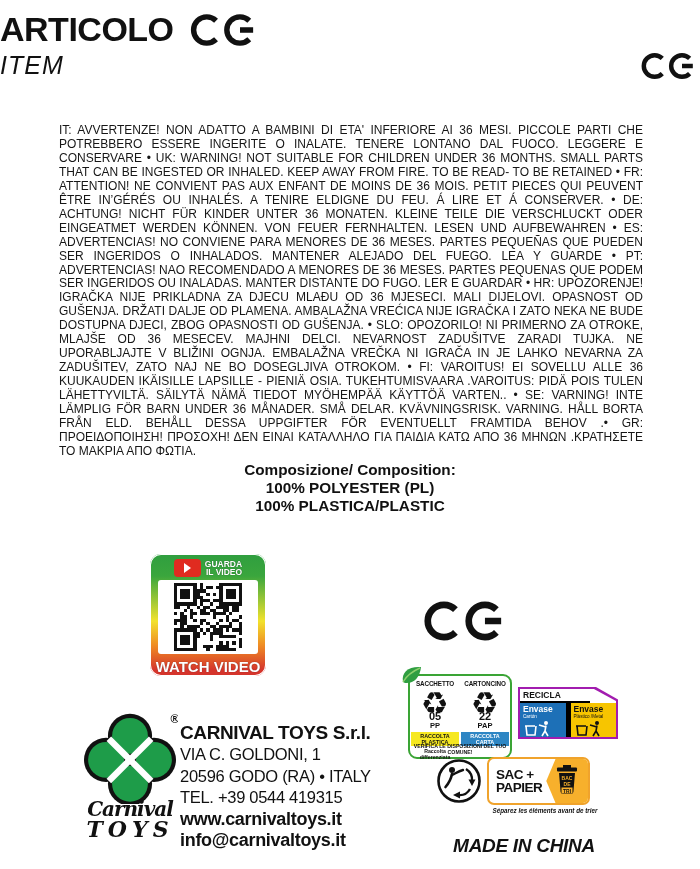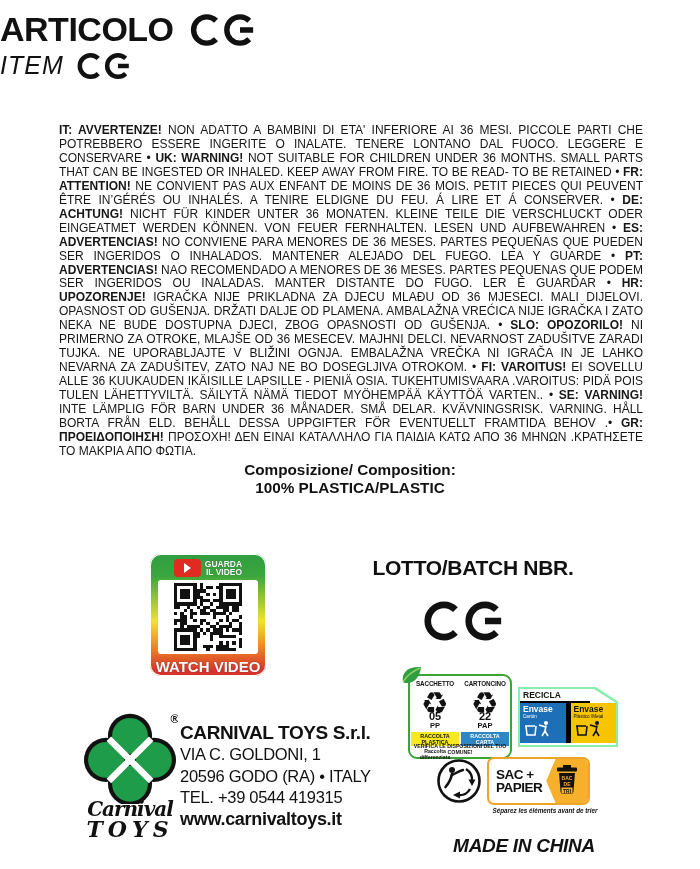--- a/index.html
+++ b/index.html
@@ -3,29 +3,29 @@
 <meta charset="utf-8">
 <style>
   html,body{margin:0;padding:0;background:#fff;}
   .page{position:relative;width:700px;height:869px;background:#fff;overflow:hidden;
         font-family:"Liberation Sans",sans-serif;color:#111;}
 
   
   .header{position:absolute;top:10px;left:0;right:0;text-align:center;}
   .title-row{display:flex;align-items:center;justify-content:flex-start;gap:10px;}
   .title-main{font-size:34px;font-weight:800;letter-spacing:-.5px;}
-  .subtitle-row{display:flex;align-items:center;justify-content:flex-start;gap:8px;margin-top:2px;}
+  .subtitle-row{display:flex;align-items:center;justify-content:space-between;gap:8px;margin-top:2px;}
   .title-sub{font-size:25px;font-style:italic;font-weight:500;letter-spacing:1px;}
   .ce{display:block;}
   .ce path{fill:none;stroke:#111;stroke-width:7;}
 
   
   .warnings{position:absolute;left:59px;top:112px;width:584px;font-size:12px;
             line-height:13.95px;text-align:justify;color:#161616;}
-  .warnings b{font-weight:700;}
+  .warnings b{font-weight:400;}
 
   
   .composition{position:absolute;left:0;right:0;top:461px;text-align:center;
                font-weight:800;font-size:15.3px;line-height:17.8px;}
 
   
   .qr-badge{position:absolute;left:150px;top:554px;width:116px;height:122px;border-radius:11px;
             background:linear-gradient(180deg,#2f9e3f 0%,#3aa63d 18%,#9cc736 38%,#f2e22c 55%,#ef8b24 75%,#d5352c 95%);
             box-shadow:0 0 0 1px #ffffff inset;display:flex;flex-direction:column;align-items:center;}
   .qr-top{display:flex;align-items:center;gap:4px;height:24px;margin-top:2px;}
@@ -59,21 +59,21 @@
              font-family:"Liberation Sans",sans-serif;}
   .gb-material{font-size:7.5px;font-weight:800;margin-top:1px;}
   .gb-tag{display:inline-block;font-size:5.4px;font-weight:800;padding:1px 2px;margin-top:2px;}
   .tag-plastic{background:#f6e821;color:#111;}
   .tag-paper{background:#2e86c4;color:#fff;}
   .gb-subtag{font-size:5.2px;font-weight:700;}
   .gb-footer{position:absolute;bottom:2px;left:0;right:0;text-align:center;
              font-size:5.2px;font-weight:800;}
 
   
-  .recicla{position:absolute;left:518px;top:687px;width:100px;height:60px;background:#86efac;
+  .recicla{position:absolute;left:518px;top:687px;width:100px;height:52px;background:#a21caf;
            clip-path:polygon(0 0,78% 0,100% 24%,100% 100%,0 100%);}
   .recicla-inner{position:absolute;inset:2px;background:#fff;
            clip-path:polygon(0 0,77% 0,100% 25%,100% 100%,0 100%);}
   .recicla-title{height:12px;font-size:8.5px;font-weight:800;padding-left:3px;line-height:12px;
                  border-bottom:2px solid #000;background:#fff;width:70%;}
   .recicla-panels{display:flex;gap:5px;background:#000;height:40px;}
   .panel{flex:1;padding:2px 3px 1px;display:flex;flex-direction:column;}
   .panel-blue{background:#1d70b7;color:#fff;}
   .panel-yellow{background:#f7c500;color:#111;}
   .panel-t1{font-size:8.5px;font-weight:800;line-height:8.5px;}
@@ -126,20 +126,21 @@
         <path d="M33 10 A17 17 0 1 0 33 34"></path>
         <path d="M76 10 A17 17 0 1 0 76 34 M64 22 H81"></path>
       </svg>
     </div>
   </div>
 
   <p class="warnings"><b>IT: AVVERTENZE!</b> NON ADATTO A BAMBINI DI ETA' INFERIORE AI 36 MESI. PICCOLE PARTI CHE POTREBBERO ESSERE INGERITE O INALATE. TENERE LONTANO DAL FUOCO. LEGGERE E CONSERVARE • <b>UK: WARNING!</b> NOT SUITABLE FOR CHILDREN UNDER 36 MONTHS. SMALL PARTS THAT CAN BE INGESTED OR INHALED. KEEP AWAY FROM FIRE. TO BE READ- TO BE RETAINED • <b>FR: ATTENTION!</b> NE CONVIENT PAS AUX ENFANT DE MOINS DE 36 MOIS. PETIT PIECES QUI PEUVENT ÊTRE IN’GÉRÉS OU INHALÉS. A TENIRE ELDIGNE DU FEU. Á LIRE ET Á CONSERVER. • <b>DE: ACHTUNG!</b> NICHT FÜR KINDER UNTER 36 MONATEN. KLEINE TEILE DIE VERSCHLUCKT ODER EINGEATMET WERDEN KÖNNEN. VON FEUER FERNHALTEN. LESEN UND AUFBEWAHREN • <b>ES: ADVERTENCIAS!</b> NO CONVIENE PARA MENORES DE 36 MESES. PARTES PEQUEÑAS QUE PUEDEN SER INGERIDOS O INHALADOS. MANTENER ALEJADO DEL FUEGO. LEA Y GUARDE • <b>PT: ADVERTENCIAS!</b> NAO RECOMENDADO A MENORES DE 36 MESES. PARTES PEQUENAS QUE PODEM SER INGERIDOS OU INALADAS. MANTER DISTANTE DO FUGO. LER E GUARDAR • <b>HR: UPOZORENJE!</b> IGRAČKA NIJE PRIKLADNA ZA DJECU MLAĐU OD 36 MJESECI. MALI DIJELOVI. OPASNOST OD GUŠENJA. DRŽATI DALJE OD PLAMENA. AMBALAŽNA VREĆICA NIJE IGRAČKA I ZATO NEKA NE BUDE DOSTUPNA DJECI, ZBOG OPASNOSTI OD GUŠENJA. • <b>SLO: OPOZORILO!</b> NI PRIMERNO ZA OTROKE, MLAJŠE OD 36 MESECEV. MAJHNI DELCI. NEVARNOST ZADUŠITVE ZARADI TUJKA. NE UPORABLJAJTE V BLIŽINI OGNJA. EMBALAŽNA VREČKA NI IGRAČA IN JE LAHKO NEVARNA ZA ZADUŠITEV, ZATO NAJ NE BO DOSEGLJIVA OTROKOM. • <b>FI: VAROITUS!</b> EI SOVELLU ALLE 36 KUUKAUDEN IKÄISILLE LAPSILLE - PIENIÄ OSIA. TUKEHTUMISVAARA .VAROITUS: PIDÄ POIS TULEN LÄHETTYVILTÄ. SÄILYTÄ NÄMÄ TIEDOT MYÖHEMPÄÄ KÄYTTÖÄ VARTEN.. • <b>SE: VARNING!</b> INTE LÄMPLIG FÖR BARN UNDER 36 MÅNADER. SMÅ DELAR. KVÄVNINGSRISK. VARNING. HÅLL BORTA FRÅN ELD. BEHÅLL DESSA UPPGIFTER FÖR EVENTUELLT FRAMTIDA BEHOV .• <b>GR: ΠΡΟΕΙΔΟΠΟΙΗΣΗ!</b> ΠΡΟΣΟΧΗ! ΔΕΝ ΕΙΝΑΙ ΚΑΤΑΛΛΗΛΟ ΓΙΑ ΠΑΙΔΙΑ ΚΑΤΩ ΑΠΟ 36 ΜΗΝΩΝ .ΚΡΑΤΗΣΕΤΕ ΤΟ ΜΑΚΡΙΑ ΑΠΟ ΦΩΤΙΑ.</p>
 
   <div class="composition">
     <div>Composizione/ Composition:</div>
+    <div>100% POLYESTER (PL)</div>
     <div>100% PLASTICA/PLASTIC</div>
   </div>
 
   <div class="qr-badge">
     <div class="qr-top">
       <span class="yt"></span>
       <span class="qr-top-text">
         <span>GUARDA</span><br><span>IL VIDEO</span>
       </span>
     </div>
@@ -584,21 +585,20 @@
           <div class="qm"></div>
           <div class="qm"></div>
           <div class="qm"></div>
           <div></div>
           <div></div>
         </div>
     </div>
     <div class="qr-bottom">WATCH VIDEO</div>
   </div>
 
-  <div class="lotto">LOTTO/BATCH NBR.</div>
   <svg class="ce-large" width="80" height="46" viewBox="0 0 84 44">
     <path d="M33 10 A17 17 0 1 0 33 34" fill="none" stroke="#111" stroke-width="7"></path>
     <path d="M76 10 A17 17 0 1 0 76 34 M64 22 H81" fill="none" stroke="#111" stroke-width="7"></path>
   </svg>
 
   <div class="green-box">
     <svg class="leaf" width="26" height="26" viewBox="0 0 26 26">
       <path d="M4 18 C2 8 10 2 22 3 C21 14 14 20 6 19 Z" fill="#2f9e41"></path>
       <path d="M4 18 C8 11 14 7 21 4" stroke="#8fd06d" stroke-width="1.4" fill="none"></path>
     </svg>
@@ -677,20 +677,21 @@
     <div class="logo-script">Carnival</div>
     <div class="logo-toys">TOYS</div>
   </div>
 
   <div class="address">
     <div class="addr-name">CARNIVAL TOYS S.r.l.</div>
     <div class="addr-line">VIA C. GOLDONI, 1</div>
     <div class="addr-line">20596 GODO (RA) • ITALY</div>
     <div class="addr-line">TEL. +39 0544 419315</div>
     <div class="addr-bold">www.carnivaltoys.it</div>
+    <div class="addr-bold">info@carnivaltoys.it</div>
   </div>
 
   <div class="sorting">
     <div class="sorting-row">
       <svg width="46" height="46" viewBox="0 0 46 46">
         <circle cx="23" cy="23" r="20.5" fill="none" stroke="#111" stroke-width="2.6"></circle>
         <circle cx="16" cy="12" r="3" fill="#111"></circle>
         <path d="M16 16 C15 21 13 25 9.5 29" fill="none" stroke="#111" stroke-width="2.6" stroke-linecap="round"></path>
         <path d="M16 17 C20 15 23 13 27 12" fill="none" stroke="#111" stroke-width="2.4" stroke-linecap="round"></path>
         <path d="M30 11 A13 13 0 0 1 36 23" fill="none" stroke="#111" stroke-width="2.4"></path>

